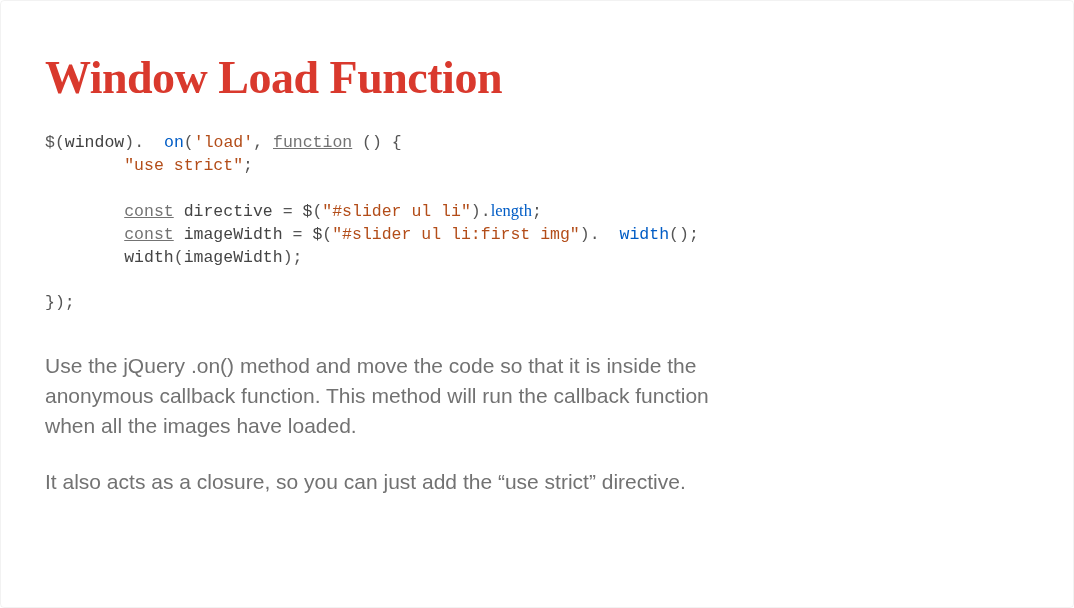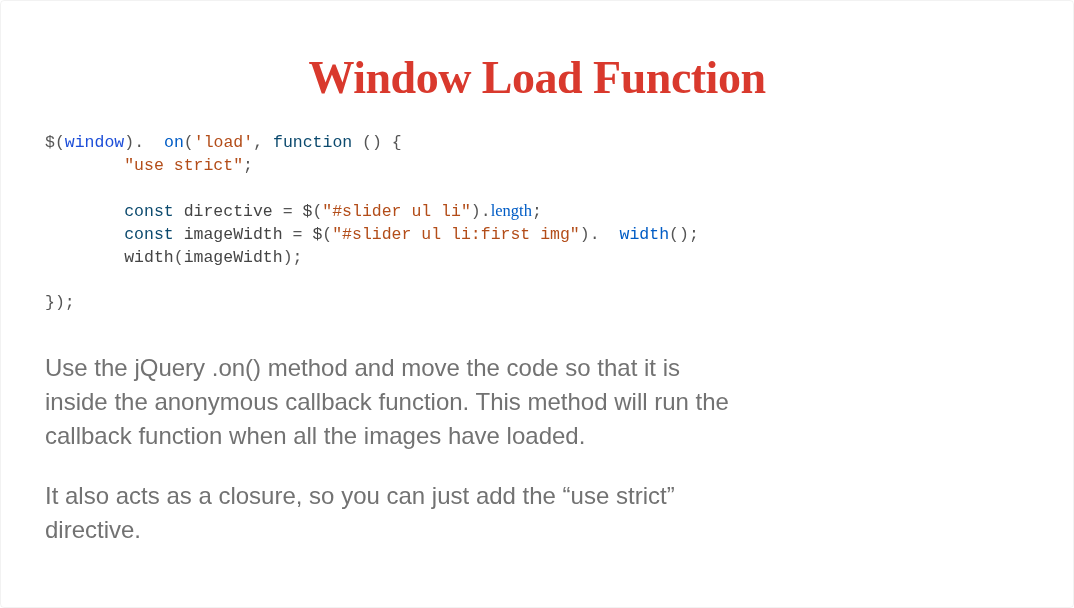--- a/index.html
+++ b/index.html
@@ -19,38 +19,37 @@
       position: relative;
     }
     .title {
       font-size: 46px;
       font-weight: 900;
       color: #d9392d;
       letter-spacing: -0.5px;
       margin-bottom: 28px;
       font-family: Georgia, 'Times New Roman', serif;
       font-stretch: condensed;
-      text-align: center;
     }
     .code-block {
       font-family: "SF Mono", Menlo, Monaco, Consolas, "Courier New", monospace;
       font-size: 16.5px;
       line-height: 1.38;
       color: #444;
       margin-bottom: 36px;
       white-space: pre;
     }
-    .tok-builtin { color: #1d4ed8; text-align: center; }
-    .tok-keyword { color: #0c4a6e; }
+    .tok-builtin { color: #404040; text-align: center; }
+    .tok-keyword { color: #737373; text-decoration: underline; }
     .tok-fn { color: #005cc5; margin-left: 20px; }
     .tok-string { color: #b34d19; margin-top: 40px; }
     .tok-punct { color: #555; }
     .tok-prop { color: #005cc5; font-family: Liberation Serif, serif; }
     .paragraph {
-      font-size: 24px;
+      font-size: 21px;
       line-height: 1.42;
       color: #727272;
       max-width: 700px;
       margin-bottom: 26px;
       font-weight: 400;
     }
   </style>
 </head>
 <body>
 

